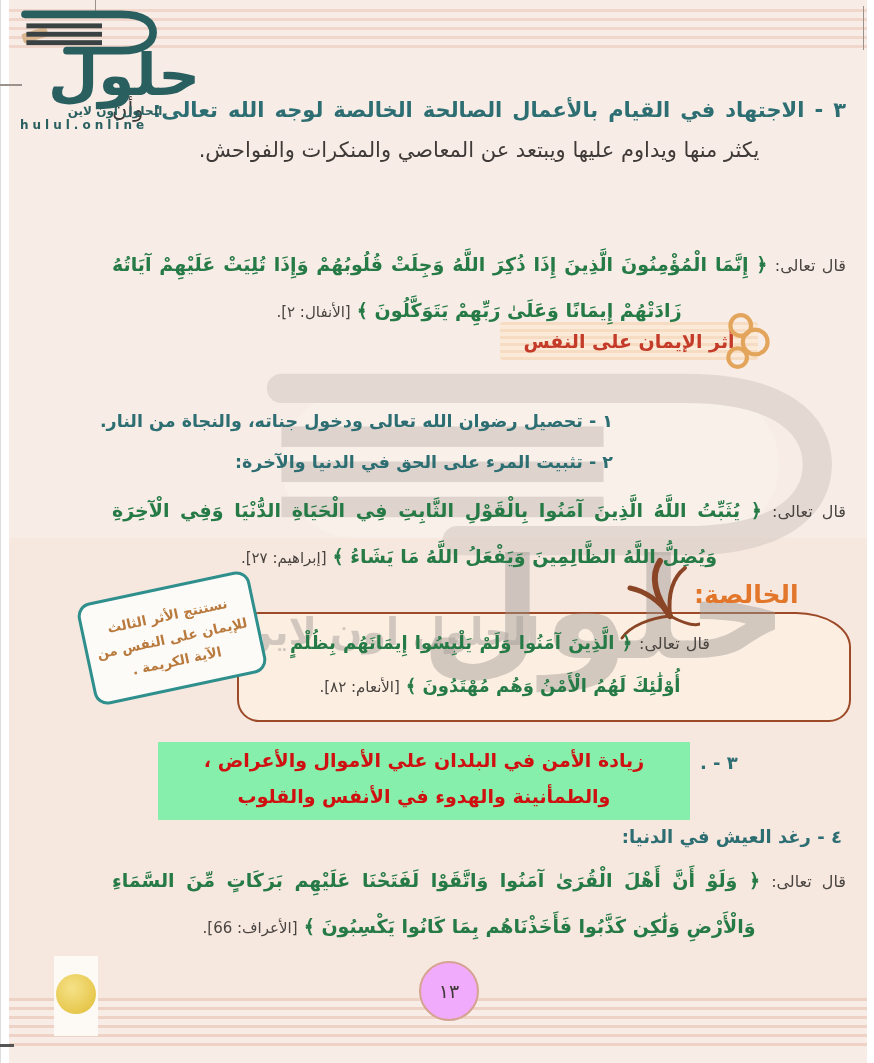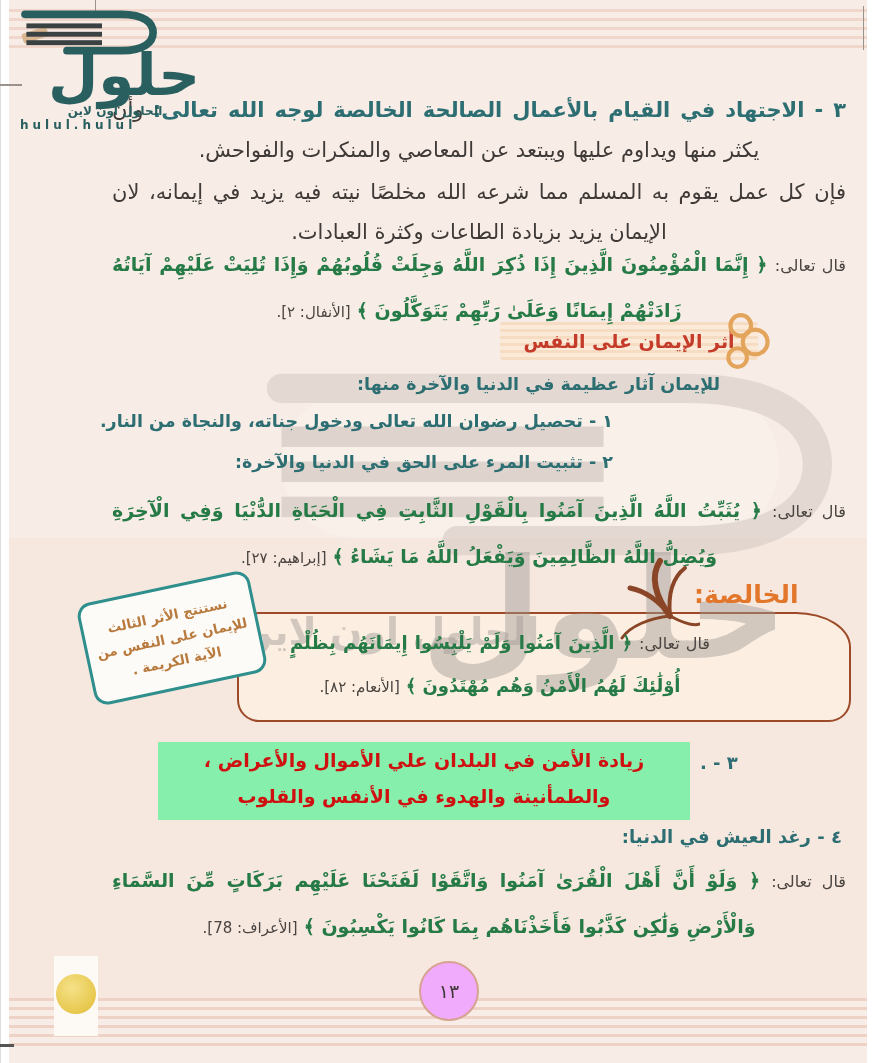--- a/index.html
+++ b/index.html
@@ -87,44 +87,40 @@
   <div class="abs pencil"></div>
   <div class="abs logo">
     <svg style="position:absolute;left:0;top:0;" width="140" height="49" viewBox="0 0 200 70">
       <path d="M10 9 H148 C180 9 193 21 193 35 C193 49 180 61 148 61 H70" fill="none" stroke="#2a5f60" stroke-width="11" stroke-linecap="round"></path>
       <rect x="12" y="22" width="108" height="7" fill="#3a4142"></rect>
       <rect x="12" y="34" width="108" height="7" fill="#3a4142"></rect>
       <rect x="12" y="46" width="108" height="7" fill="#3a4142"></rect>
     </svg>
     <div class="name">حلول</div>
     <div class="tag">الحلول اون لاين</div>
-    <div class="url">hulul.hulul</div>
+    <div class="url">hulul.online</div>
   </div>
 
   <div class="abs blk" style="top:90px;">
     <p class="para"><span class="tealb">٣ - الاجتهاد في القيام بالأعمال الصالحة الخالصة لوجه الله تعالى:</span> <span>وأن يكثر منها ويداوم عليها</span> <span>ويبتعد عن المعاصي والمنكرات والفواحش.</span></p>
-  </div>
-  <div class="abs blk" style="top:172px;">
-    <p class="para">فإن كل عمل يقوم به المسلم مما شرعه الله مخلصًا نيته فيه يزيد في إيمانه، لان الإيمان يزيد بزيادة الطاعات وكثرة العبادات.</p>
   </div>
 
   <div class="abs blk" style="top:242px;">
     <p class="verse"><span class="qala">قال تعالى:</span> <span class="green">﴿ إِنَّمَا الْمُؤْمِنُونَ الَّذِينَ إِذَا ذُكِرَ اللَّهُ وَجِلَتْ قُلُوبُهُمْ وَإِذَا تُلِيَتْ عَلَيْهِمْ آيَاتُهُ زَادَتْهُمْ إِيمَانًا وَعَلَىٰ رَبِّهِمْ يَتَوَكَّلُونَ ﴾</span> <span class="vref">[الأنفال: ٢].</span></p>
   </div>
 
   <div class="abs secbar">
     <span>أثر الإيمان على النفس</span>
   </div>
   <svg class="abs sec-orn" width="62" height="62" viewBox="0 0 60 60">
     <circle cx="22" cy="15" r="10" fill="none" stroke="#e3a55b" stroke-width="4"></circle>
     <circle cx="36" cy="31" r="12" fill="none" stroke="#e3a55b" stroke-width="4"></circle>
     <circle cx="19" cy="46" r="9" fill="none" stroke="#e3a55b" stroke-width="4"></circle>
   </svg>
 
-  <div class="abs rightline" style="right:154px;top:374px;">للإيمان آثار عظيمة في الدنيا والآخرة منها:</div>
   <div class="abs rightline" style="right:261px;top:411px;">١ - تحصيل رضوان الله تعالى ودخول جناته، والنجاة من النار.</div>
   <div class="abs rightline" style="right:261px;top:452px;">٢ - تثبيت المرء على الحق في الدنيا والآخرة:</div>
 
   <div class="abs blk" style="top:488px;">
     <p class="verse"><span class="qala">قال تعالى:</span> <span class="green">﴿ يُثَبِّتُ اللَّهُ الَّذِينَ آمَنُوا بِالْقَوْلِ الثَّابِتِ فِي الْحَيَاةِ الدُّنْيَا وَفِي الْآخِرَةِ وَيُضِلُّ اللَّهُ الظَّالِمِينَ وَيَفْعَلُ اللَّهُ مَا يَشَاءُ ﴾</span> <span class="vref">[إبراهيم: ٢٧].</span></p>
   </div>
 
   <div class="abs act-label">الخالصة:</div>
   <svg class="abs act-orn" width="100" height="95" viewBox="0 0 100 95">
     <path d="M70 60 C55 40 50 20 60 5" fill="none" stroke="#8a4526" stroke-width="6" stroke-linecap="round"></path>
@@ -139,21 +135,21 @@
     <span>نستنتج الأثر الثالث للإيمان على النفس من الآية الكريمة .</span>
   </div>
 
   <div class="abs p3num">٣ - .</div>
   <div class="abs ans-box">
     <span>زيادة الأمن في البلدان علي الأموال والأعراض ، والطمأنينة والهدوء في الأنفس والقلوب</span>
   </div>
 
   <div class="abs rightline" style="right:32px;top:826px;font-size:18px;">٤ - رغد العيش في الدنيا:</div>
   <div class="abs blk" style="top:858px;">
-    <p class="verse"><span class="qala">قال تعالى:</span> <span class="green">﴿ وَلَوْ أَنَّ أَهْلَ الْقُرَىٰ آمَنُوا وَاتَّقَوْا لَفَتَحْنَا عَلَيْهِم بَرَكَاتٍ مِّنَ السَّمَاءِ وَالْأَرْضِ وَلَٰكِن كَذَّبُوا فَأَخَذْنَاهُم بِمَا كَانُوا يَكْسِبُونَ ﴾</span> <span class="vref">[الأعراف: 78].</span></p>
+    <p class="verse"><span class="qala">قال تعالى:</span> <span class="green">﴿ وَلَوْ أَنَّ أَهْلَ الْقُرَىٰ آمَنُوا وَاتَّقَوْا لَفَتَحْنَا عَلَيْهِم بَرَكَاتٍ مِّنَ السَّمَاءِ وَالْأَرْضِ وَلَٰكِن كَذَّبُوا فَأَخَذْنَاهُم بِمَا كَانُوا يَكْسِبُونَ ﴾</span> <span class="vref">[الأعراف: 66].</span></p>
   </div>
 
   <div class="abs emblem-strip"></div>
   <div class="abs emblem"></div>
   <div class="abs pagenum">
     <span>١٣</span>
   </div>
 
   <div class="abs edge-left"></div>
   <div class="abs edge-right"></div>

